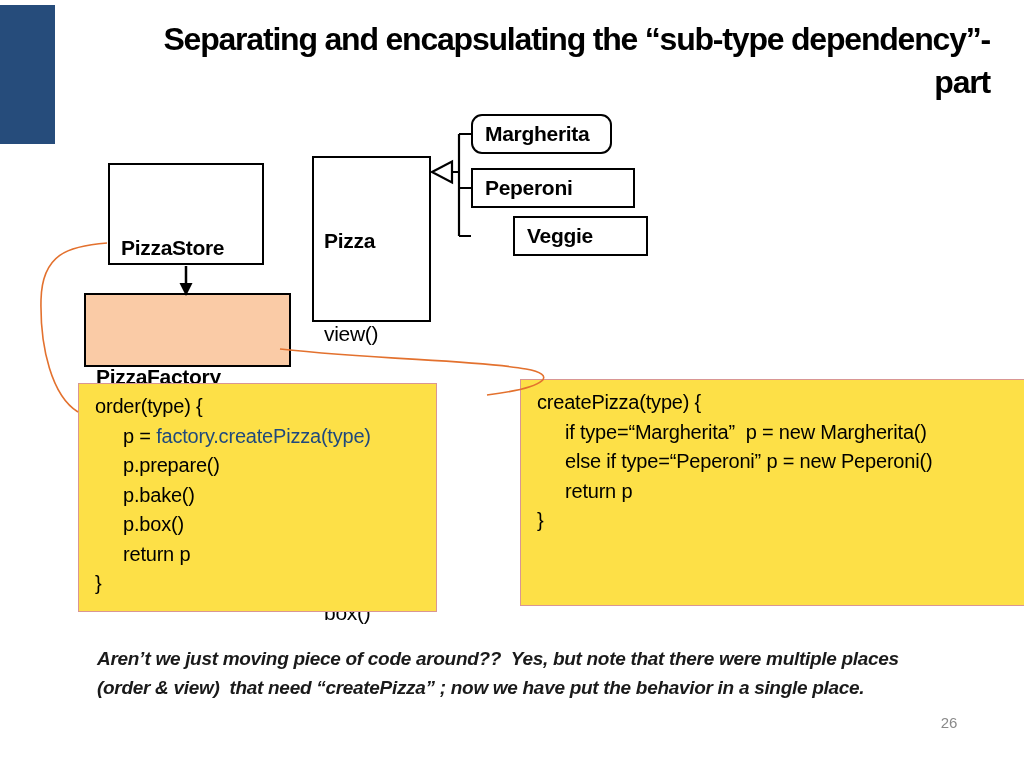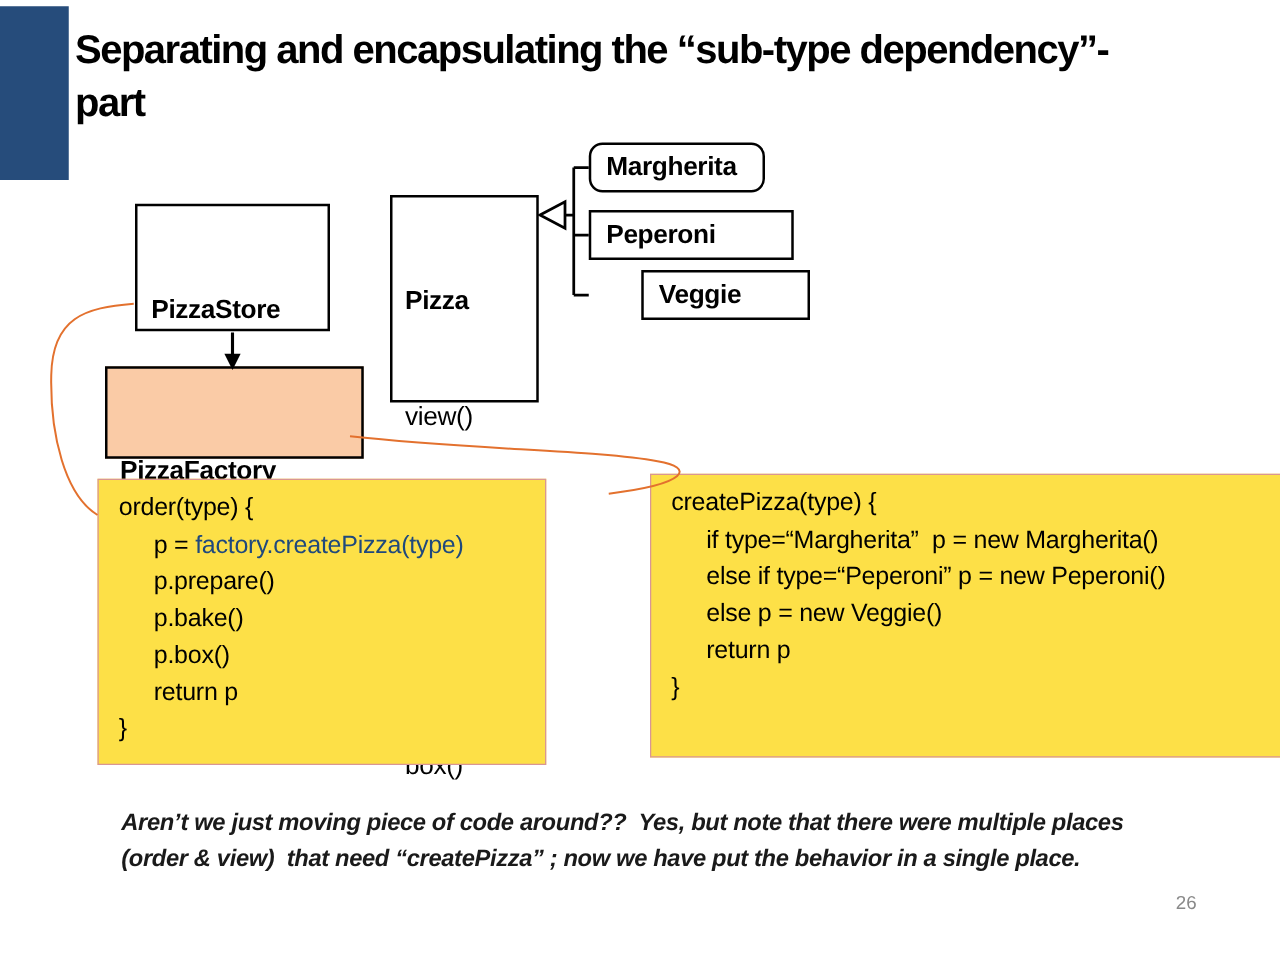--- a/index.html
+++ b/index.html
@@ -8,20 +8,21 @@
     font-family:"Liberation Sans", sans-serif; overflow:hidden; color:#000;
   }
   .accent-bar {
     position:absolute; left:0; top:5px; width:55px; height:139px;
     background:#264C7B;
   }
   .title {
     position:absolute; left:60px; top:18px; width:930px; margin:0;
     font-size:32px; font-weight:bold; line-height:43px; letter-spacing:-1.2px;
     color:#000;
+    text-align:right;
   }
   .connectors {
     position:absolute; left:0; top:0; width:1024px; height:768px;
     pointer-events:none;
   }
   .uml-box {
     position:absolute; box-sizing:border-box; background:#fff;
     border:2.5px solid #000; font-size:21px; line-height:31px;
     white-space:pre; letter-spacing:-0.3px;
   }
@@ -105,21 +106,20 @@
     <div class="code-line indent">p.bake()</div>
     <div class="code-line indent">p.box()</div>
     <div class="code-line indent">return p</div>
     <div class="code-line">}</div>
   </div>
 
   <div class="code-box code-right">
     <div class="code-line">createPizza(type) {</div>
     <div class="code-line indent">if type=“Margherita”  p = new Margherita()</div>
     <div class="code-line indent">else if type=“Peperoni” p = new Peperoni()</div>
-    <div class="code-line indent">else p = new Veggie()</div>
     <div class="code-line indent">return p</div>
     <div class="code-line">}</div>
   </div>
 
   <svg class="connectors" width="1024" height="768" viewBox="0 0 1024 768">
     <g>
       <line x1="186" y1="266" x2="186" y2="284" stroke="#000" stroke-width="2.5"></line>
       <polygon points="179.5,283 192.5,283 186,296" fill="#000"></polygon>
     </g>
     <g>

